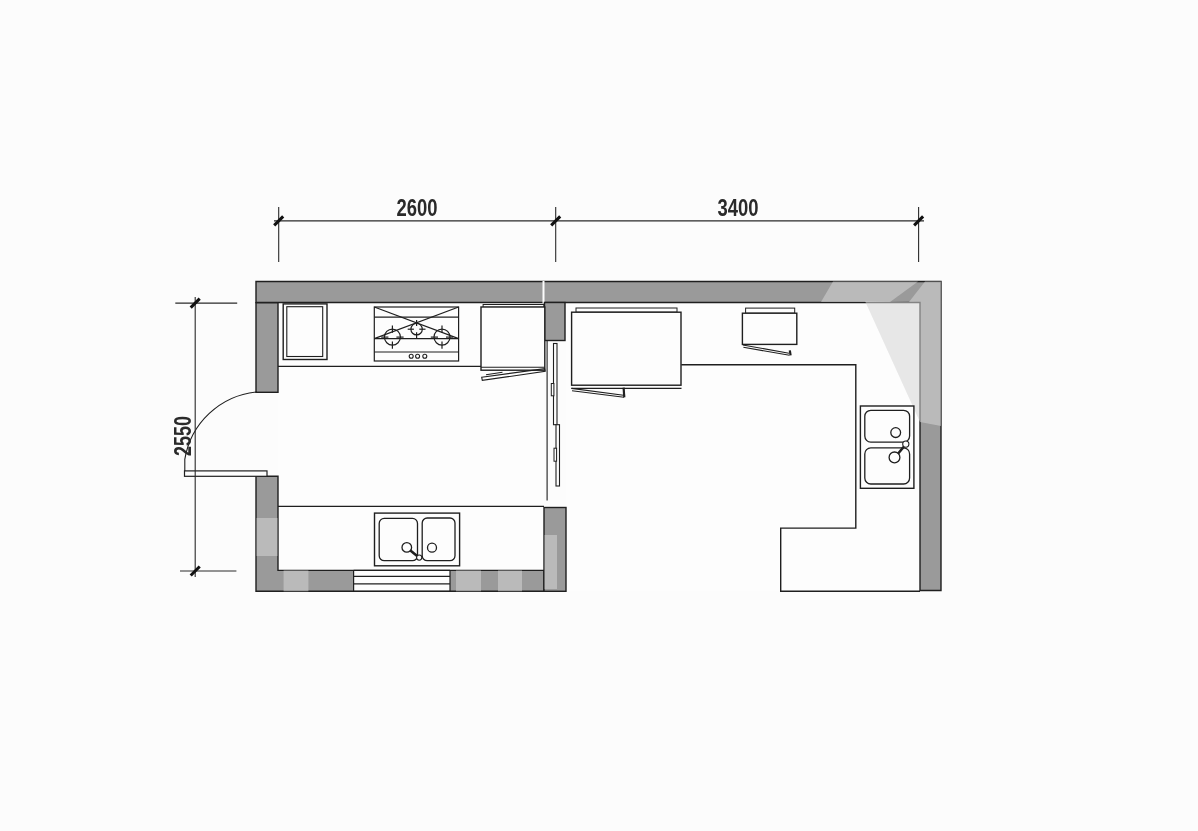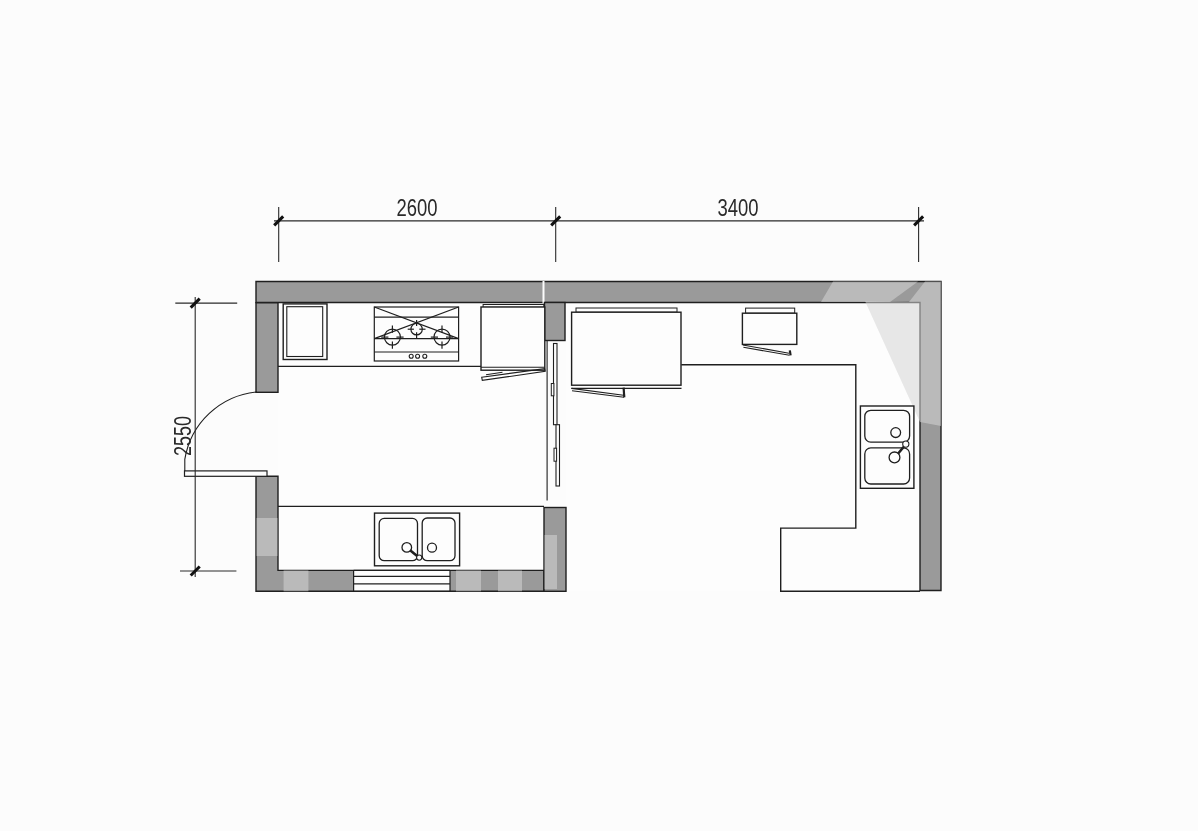--- a/index.html
+++ b/index.html
@@ -1,16 +1,16 @@
 <!DOCTYPE html>
 <html><head>
 <meta charset="utf-8">
 <style>
   html,body{margin:0;padding:0;background:#fcfcfc;}
-  #page{width:1198px;height:831px;position:relative;background:#fcfcfc;overflow:hidden;}
+  #page{width:1198px;height:831px;position:relative;background:#fcfcfc;overflow:hidden;font-weight:bold;}
   svg{position:absolute;top:0;left:0;}
   text{font-family:"Liberation Sans", sans-serif;fill:#2a2a2a;}
 </style>
 </head>
 <body>
 <div id="page">
 <svg width="1198" height="831" viewBox="0 0 1198 831">
 
   <rect x="278" y="302.5" width="266" height="268" fill="#fdfdfd"></rect>
 

